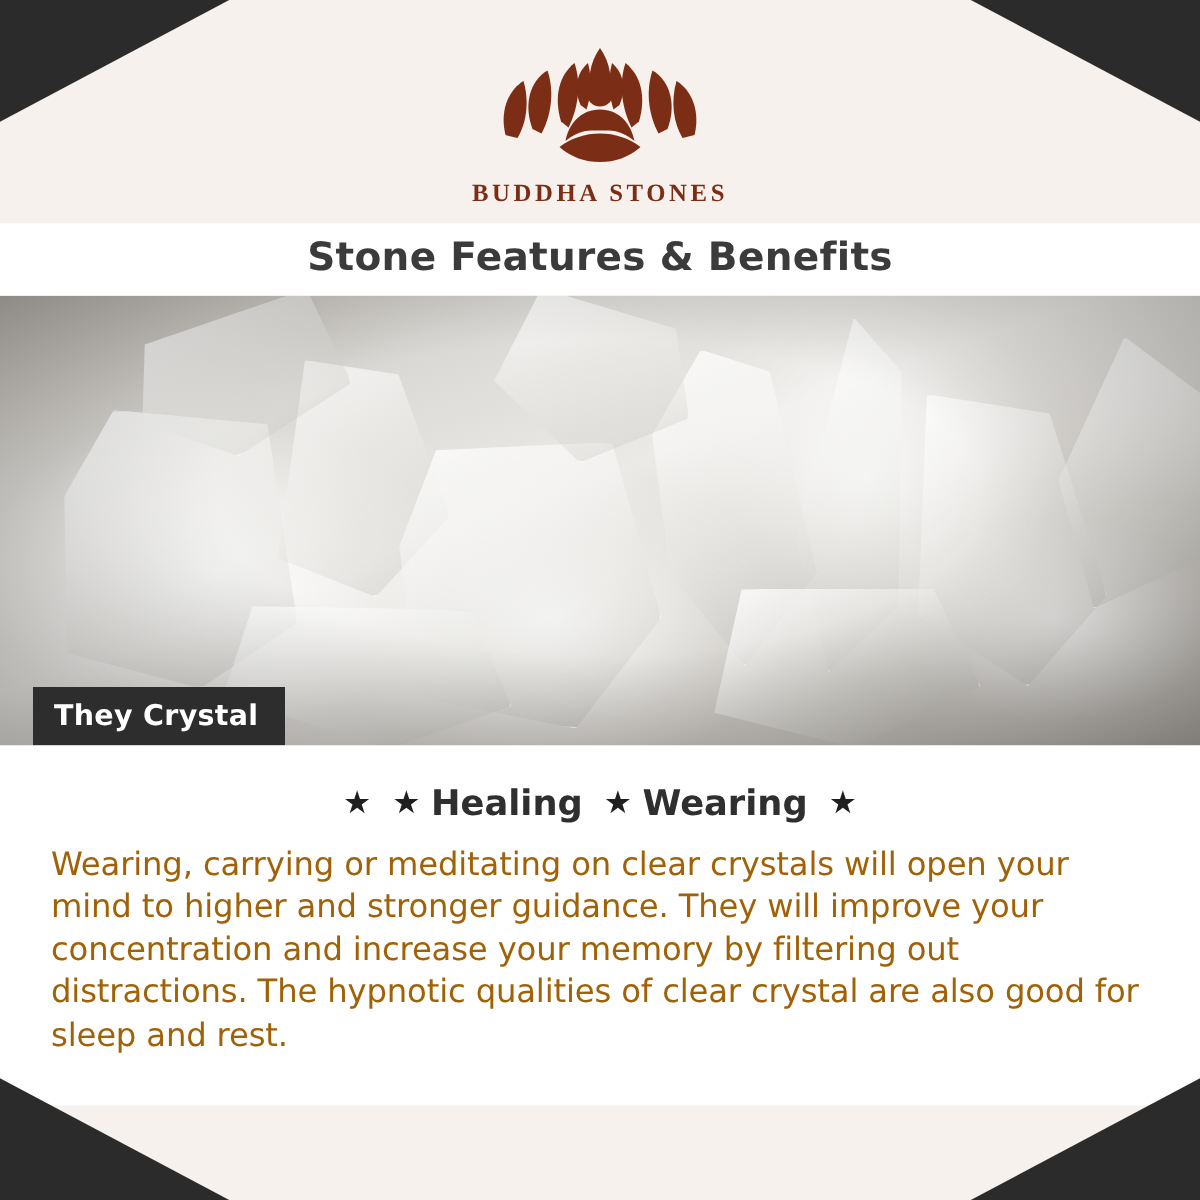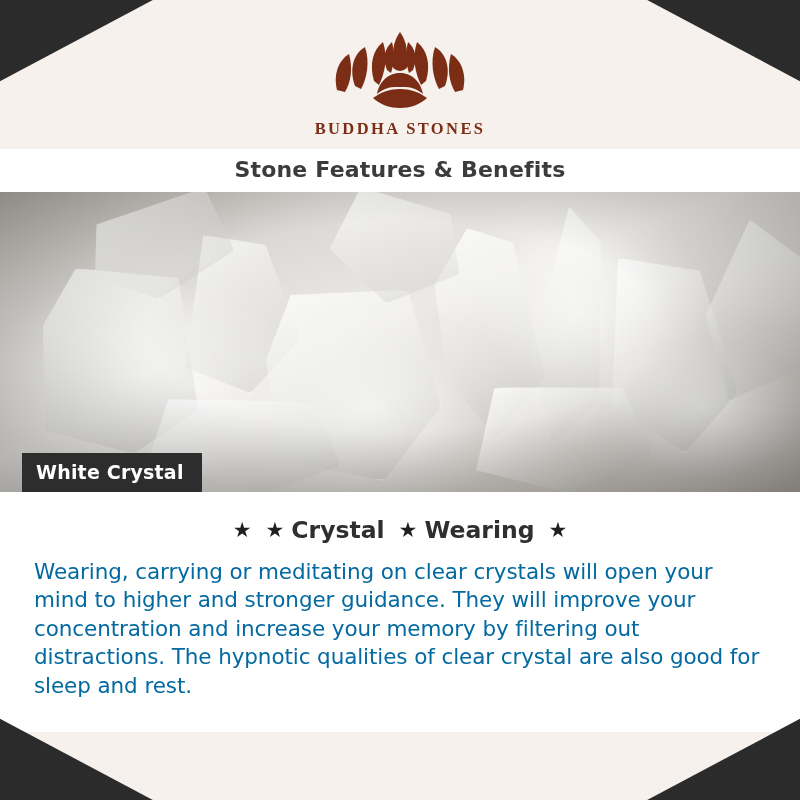--- a/index.html
+++ b/index.html
@@ -84,21 +84,21 @@
   }
   .title-band {
     margin-top: 10px;
     background: #ffffff;
     width: 100%;
     padding: 8px 0 10px 0;
     box-sizing: border-box;
   }
   .title-band h1 {
     margin: 0;
-    font-size: 22px;
+    font-size: 26px;
     font-weight: bold;
     color: #3b3b3b;
     letter-spacing: 0.2px;
     font-family: "DejaVu Sans", sans-serif;
   }
 
   
   .photo {
     position: relative;
     width: 800px;
@@ -180,21 +180,21 @@
     white-space: nowrap;
   }
   .star {
     font-size: 21px;
     line-height: 1;
     color: #1f1f1f;
   }
   .description {
     font-size: 21.5px;
     line-height: 1.32;
-    color: #0369a1;
+    color: #a16207;
     font-family: "DejaVu Sans", sans-serif;
     letter-spacing: -0.1px;
     margin: 0;
   }
   .footer-strip {
     position: absolute;
     left: 0;
     bottom: 0;
     width: 100%;
     height: 60px;
@@ -251,31 +251,31 @@
     <div class="shard s3"></div>
     <div class="shard s4"></div>
     <div class="shard s5"></div>
     <div class="shard s6"></div>
     <div class="shard s7"></div>
     <div class="shard s8"></div>
     <div class="shard s9"></div>
     <div class="shard s10"></div>
     <div class="shard s11"></div>
     <div class="photo-vignette"></div>
-    <div class="photo-caption">White Crystal</div>
+    <div class="photo-caption">They Crystal</div>
   </div>
 
   <div class="content">
     <div class="benefits">
       <div class="benefit">
         <span class="star">★</span>
       </div>
       <div class="benefit">
         <span class="star">★</span>
-        <span>Crystal</span>
+        <span>Healing</span>
       </div>
       <div class="benefit">
         <span class="star">★</span>
         <span>Wearing</span>
       </div>
       <div class="benefit">
         <span class="star">★</span>
       </div>
     </div>
     <p class="description">Wearing, carrying or meditating on clear crystals will open your mind to higher and stronger guidance. They will improve your concentration and increase your memory by filtering out distractions. The hypnotic qualities of clear crystal are also good for sleep and rest.</p>

